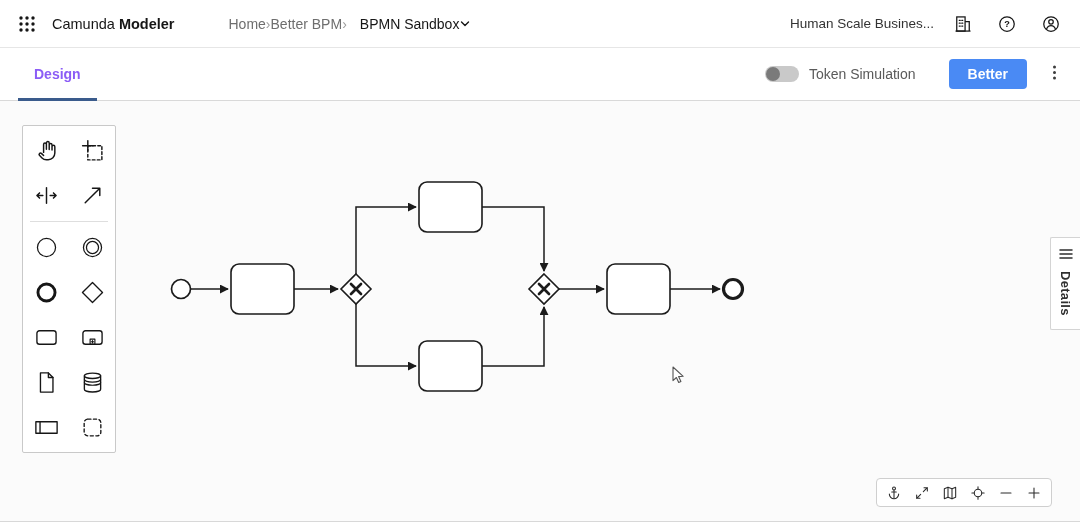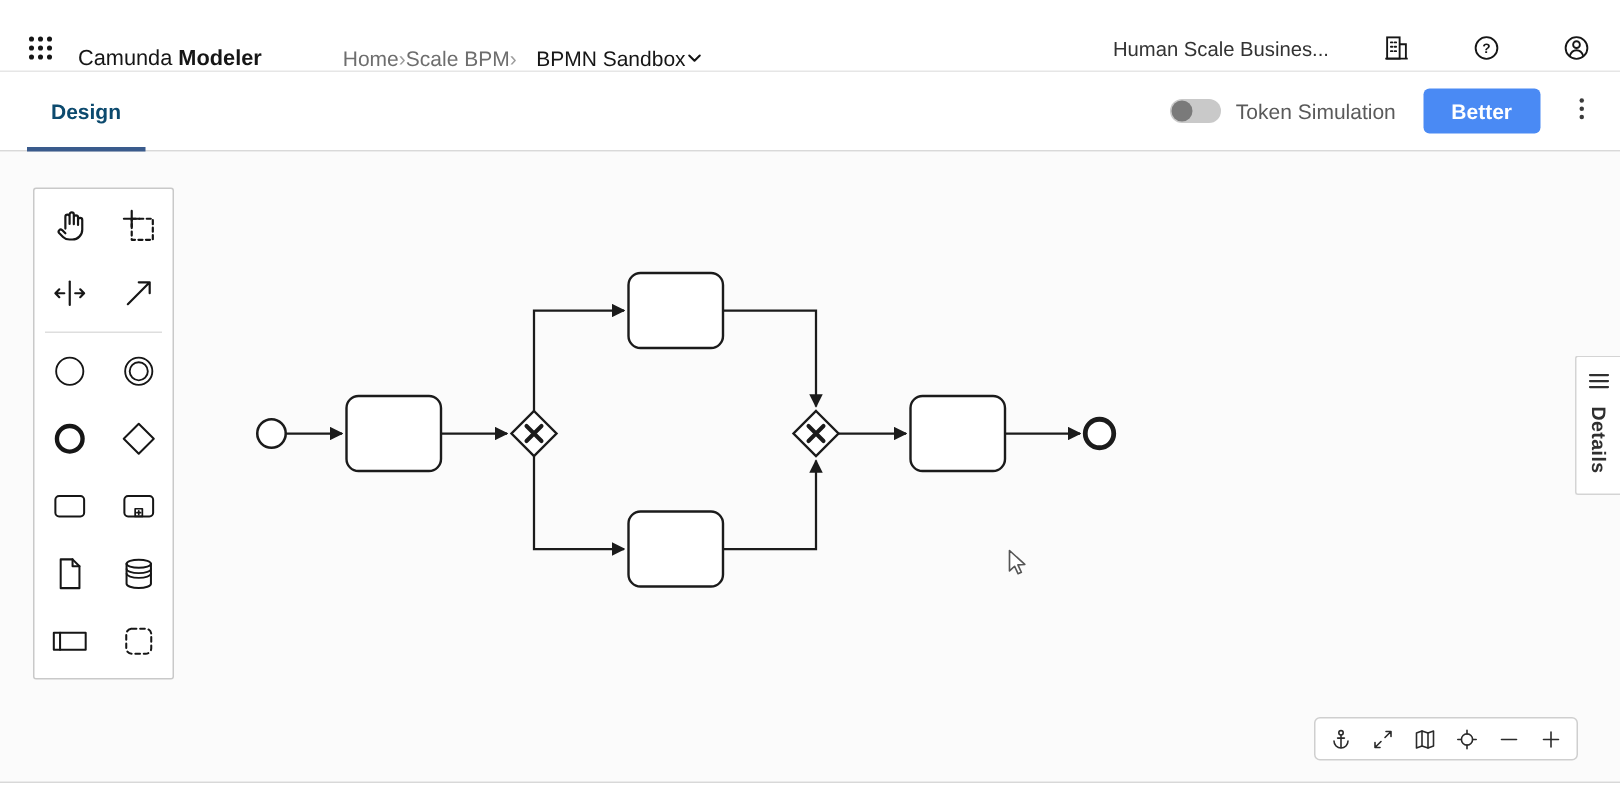--- a/index.html
+++ b/index.html
@@ -7,51 +7,51 @@
   body {
     font-family:"Liberation Sans","DejaVu Sans",sans-serif;
     background:#ffffff; position:relative; overflow:hidden; color:#161616;
   }
   :root { --accent:#4a8af4; --indicator:#3a5b8c; }
 
   
   .header {
     position:absolute; top:0; left:0; right:0; height:48px;
     background:#fff; border-bottom:1px solid #e6e6e6;
-    display:flex; align-items:flex-end; padding:0 14px 0 12px; z-index:20;
+    display:flex; align-items:center; padding:0 14px 0 12px; z-index:20;
   }
   .icon-btn { background:none; border:none; padding:0; width:30px; height:30px;
     display:flex; align-items:center; justify-content:center; cursor:pointer; }
   .app-title { font-size:14.5px; margin-left:10px; white-space:nowrap; }
   .app-title b { font-weight:700; }
   .breadcrumb { margin-left:54px; display:flex; align-items:center; font-size:14px; white-space:nowrap; }
   .crumb { color:#6e6e6e; cursor:pointer; }
   .crumb.current { color:#161616;padding-left:13px; }
   .sep { color:#9d9d9d; }
   .header-spacer { flex:1; }
-  .header-right { display:flex; align-items:center; gap:30px; }
+  .header-right { display:flex; align-items:center; gap:14px; }
   .org-label { font-size:13.5px; color:#333; white-space:nowrap; cursor:pointer; }
 
   
   .tabbar {
     position:absolute; top:48px; left:0; right:0; height:53px;
     background:#fff; border-bottom:1px solid #d9d9d9;
     display:flex; align-items:stretch; padding:0 12px 0 18px; z-index:20;
   }
   .tab { display:flex; align-items:center; padding:0 16px; font-size:14px;
     color:#5a5a5a; position:relative; cursor:pointer; }
-  .tab.active { color:#0c4a6e; font-weight:700; }
+  .tab.active { color:#8b5cf6; font-weight:700; }
   .tab.active::after { content:""; position:absolute; left:0; right:0; bottom:-1px;
     height:3px; background:var(--indicator); }
   .tabbar-right { margin-left:auto; display:flex; align-items:center; }
   .toggle { width:34px; height:16px; border-radius:9px; background:#c9c9c9;
     position:relative; cursor:pointer; margin-right:10px; }
   .toggle .knob { position:absolute; left:1px; top:1px; width:14px; height:14px;
     border-radius:50%; background:#7a7a7a; }
-  .toggle-label { font-size:14px; color:#5a5a5a; margin-right:18px; }
+  .toggle-label { font-size:14px; color:#5a5a5a; margin-right:33px; }
   .share-btn { background:var(--accent); color:#fff; font-size:14px; font-weight:700;
     border:none; border-radius:4px; padding:7px 19px; cursor:pointer; margin-right:14px; }
   .kebab { background:none; border:none; cursor:pointer; padding:4px 6px; }
 
   
   .canvas-bg { position:absolute; top:101px; left:0; right:0; bottom:7px; background:#fbfbfb; z-index:1; }
   .statusbar { position:absolute; left:0; right:0; bottom:0; height:7px; background:#fff;
     border-top:1px solid #d8d8d8; z-index:5; }
   .diagram { position:absolute; top:0; left:0; z-index:2; pointer-events:none; }
 
@@ -97,21 +97,21 @@
         <circle cx="15" cy="15" r="1.7"></circle>
     </svg>
   </button>
   <div class="app-title">
     <span>Camunda</span>
     <b>Modeler</b>
   </div>
   <nav class="breadcrumb">
     <span class="crumb">Home</span>
     <span class="sep">›</span>
-    <span class="crumb">Scale BPM</span>
+    <span class="crumb">Better BPM</span>
     <span class="sep">›</span>
     <span class="crumb current">BPMN Sandbox</span>
     <svg width="12" height="12" viewBox="0 0 12 12">
       <path d="M2.5 4l3.5 3.5L9.5 4" stroke="#161616" fill="none" stroke-width="1.4" stroke-linecap="round" stroke-linejoin="round"></path>
     </svg>
   </nav>
   <div class="header-spacer"></div>
   <div class="header-right">
     <span class="org-label">Human Scale Busines...</span>
     <button class="icon-btn">

